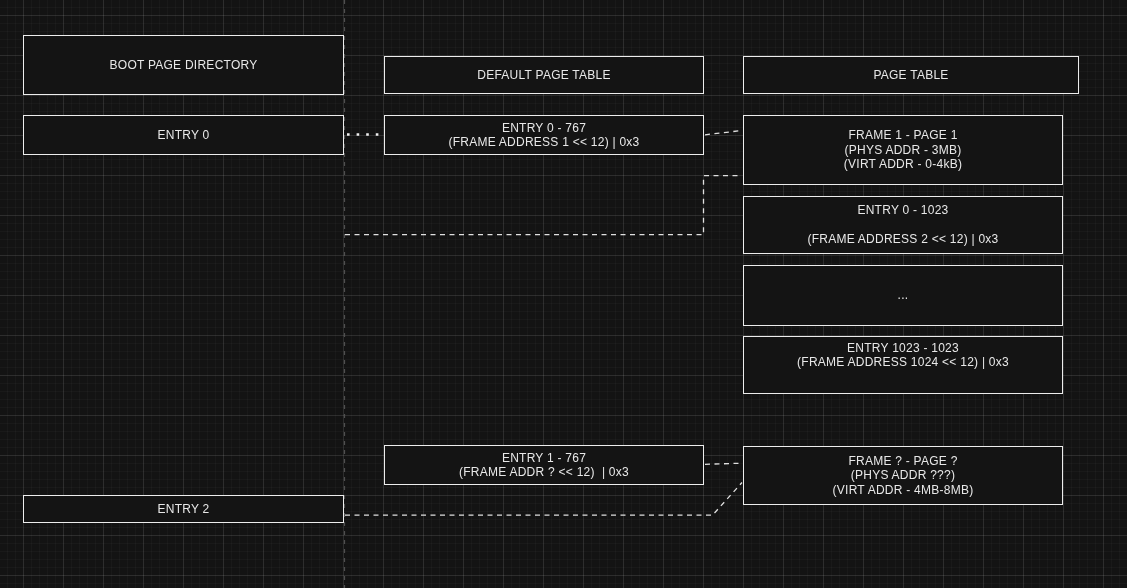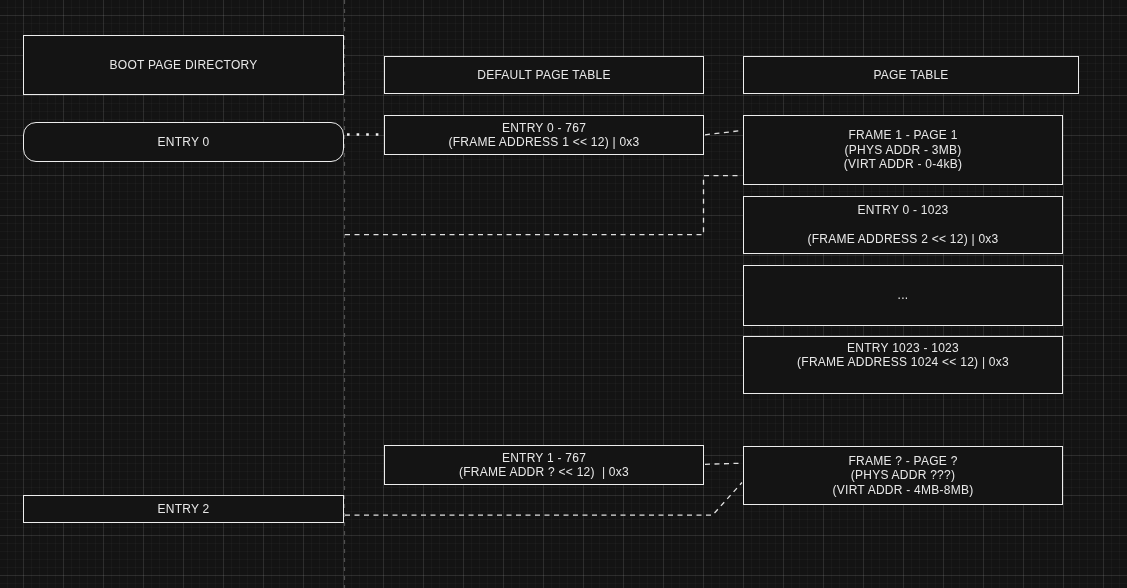--- a/index.html
+++ b/index.html
@@ -48,21 +48,21 @@
   }
   .node .box-line {
     white-space: pre;
     min-height: 14.5px;
   }
   .lift-8 { }
   .lift-4 { padding-bottom: 20px; }
 
   
   .b-boot-header   { left: 23px;  top: 35px;  width: 321px; height: 60px; }
-  .b-entry0        { left: 23px;  top: 122px; width: 321px; height: 40px; border-radius: 13px; }
+  .b-entry0        { left: 23px;  top: 115px; width: 321px; height: 40px; }
   .b-entry1        { left: 23px;  top: 215px; width: 321px; height: 40px; }
   .b-entry2        { left: 23px;  top: 495px; width: 321px; height: 28px; }
   .b-dpt-header    { left: 384px; top: 56px;  width: 320px; height: 38px; }
   .b-dpt-entry0    { left: 384px; top: 115px; width: 320px; height: 40px; }
   .b-dpt-entry1    { left: 384px; top: 445px; width: 320px; height: 40px; }
   .b-pt-header     { left: 743px; top: 56px;  width: 336px; height: 38px; }
   .b-frame1        { left: 743px; top: 115px; width: 320px; height: 70px; }
   .b-pt-entry0     { left: 743px; top: 196px; width: 320px; height: 58px; }
   .b-pt-ellipsis   { left: 743px; top: 265px; width: 320px; height: 61px; }
   .b-pt-entry1023  { left: 743px; top: 336px; width: 320px; height: 58px; }

